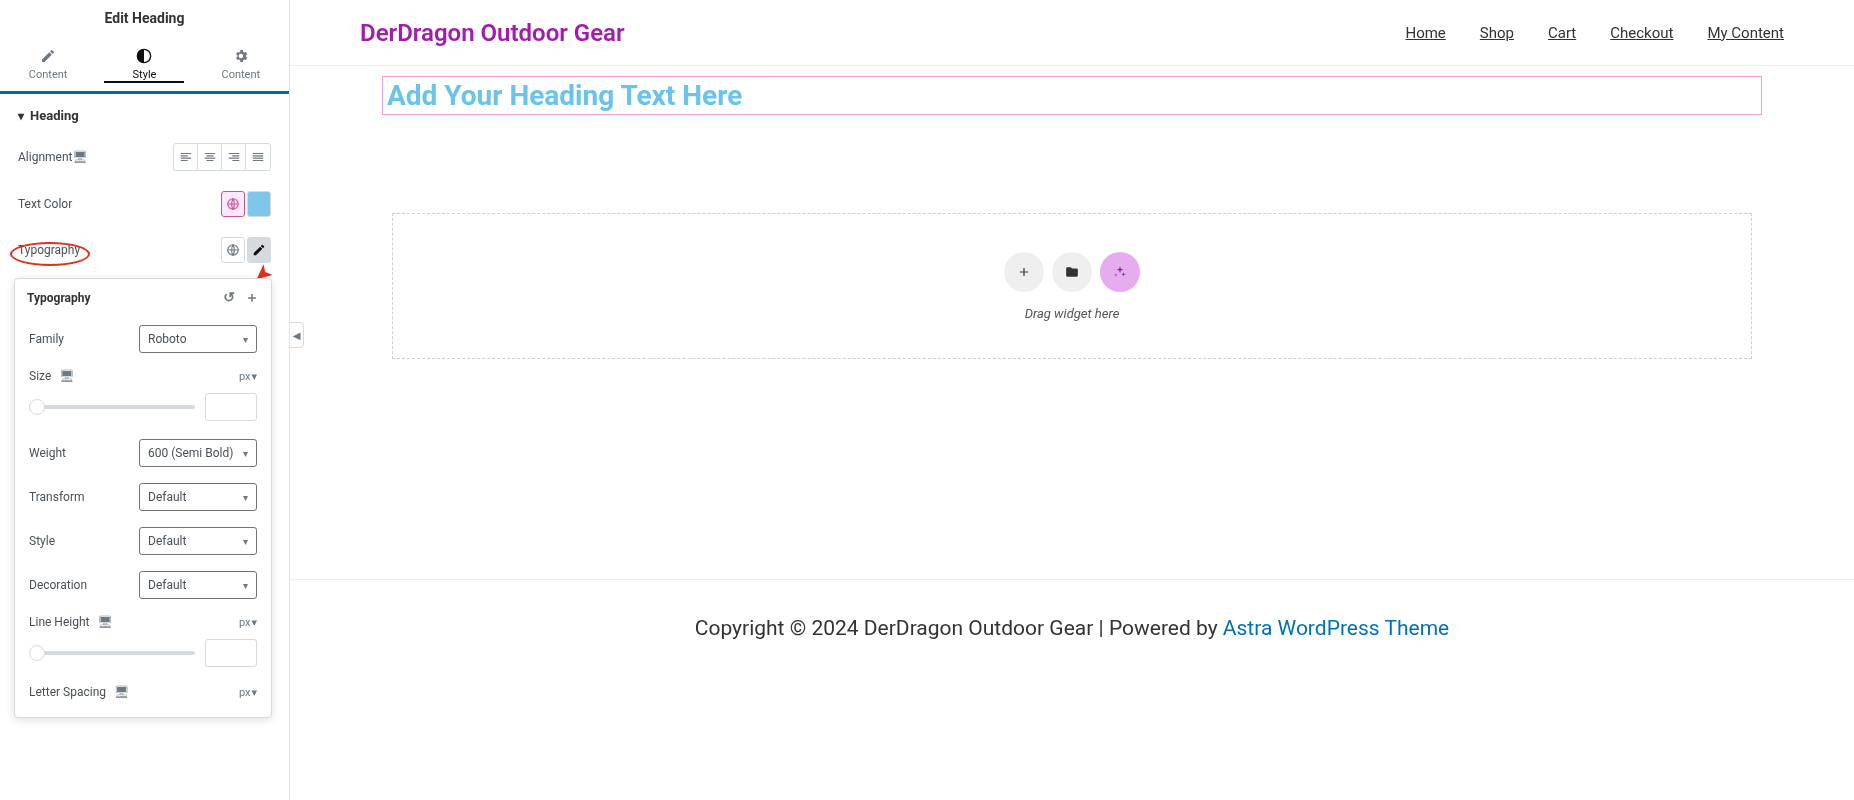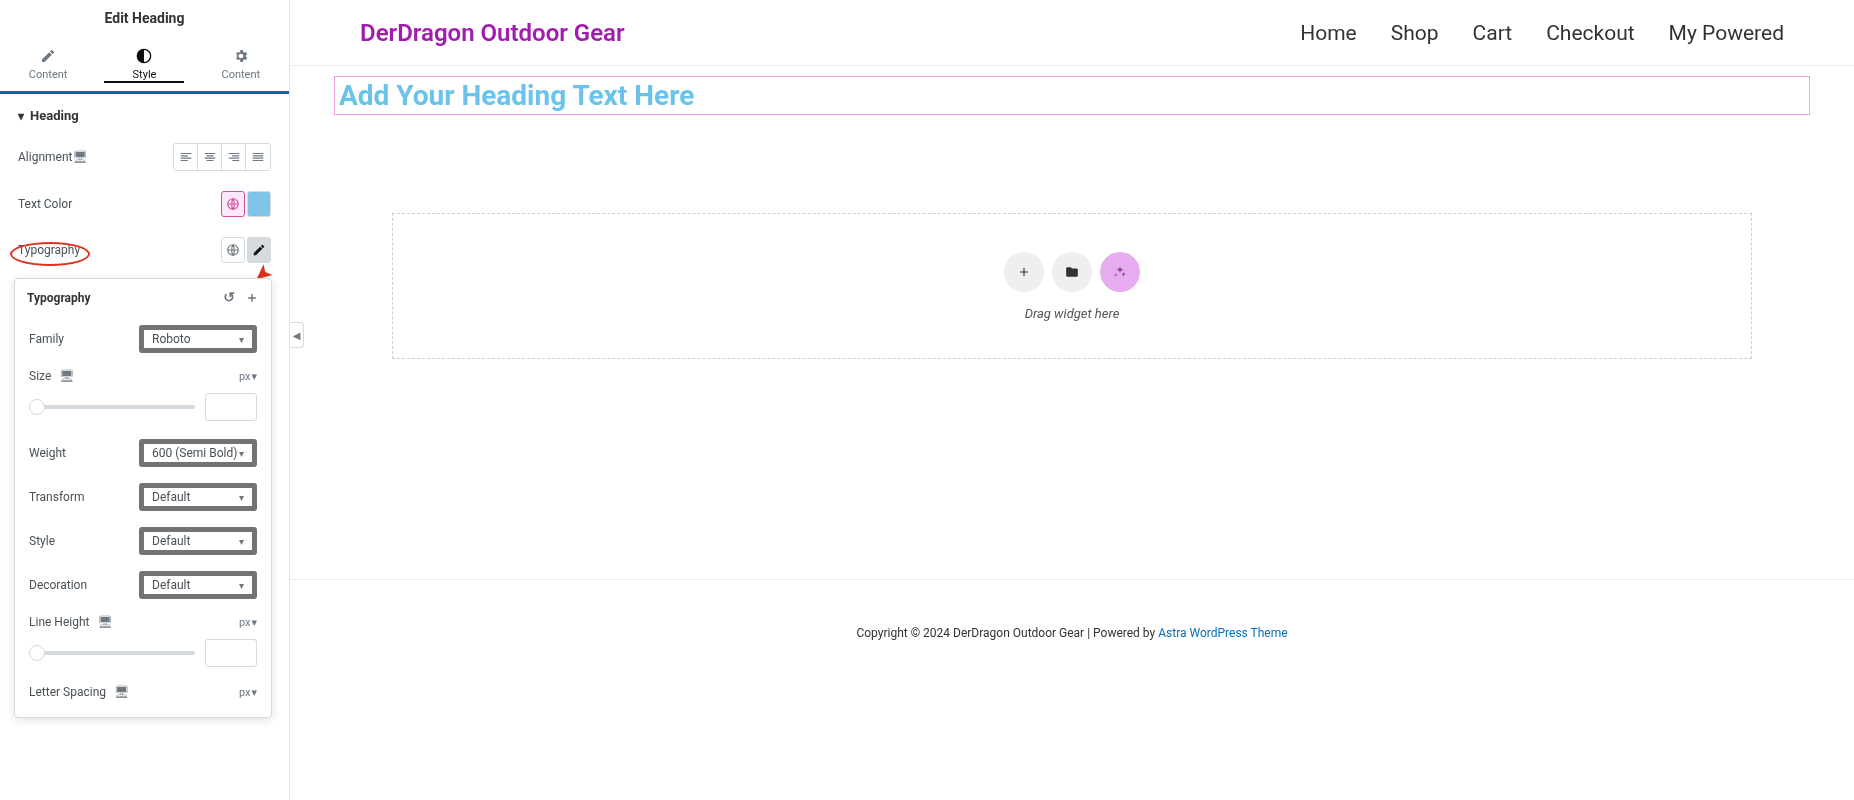--- a/index.html
+++ b/index.html
@@ -34,49 +34,49 @@
 .annot-circle { position: absolute; left: 10px; top: 242px; width: 80px; height: 24px; border: 2px solid #e0301e; border-radius: 50%; pointer-events: none; }
 .annot-arrow { position: absolute; left: 254px; top: 262px; pointer-events: none; color: #e0301e; font-size: 22px; transform: rotate(140deg); }
 
 
 .popover { position: absolute; left: 14px; top: 278px; width: 258px; background: #fff; border: 1px solid #d5dadf; border-radius: 4px; box-shadow: 0 2px 10px rgba(0,0,0,0.12); padding-bottom: 10px; z-index: 10; }
 .popover-header { display: flex; justify-content: space-between; align-items: center; padding: 10px 12px; font-size: 12px; font-weight: 700; }
 .popover-actions { display: flex; gap: 10px; color: #6d7882; }
 .popover-actions span { cursor: pointer; font-size: 14px; }
 .pop-row { display: flex; justify-content: space-between; align-items: center; padding: 8px 14px; font-size: 12px; color: #495157; }
 .pop-row .label { display: flex; align-items: flex-end; gap: 8px; }
-.pop-select { width: 118px; height: 28px; border: 5px solid #737373; border-radius: 3px; padding: 0 8px; font-size: 12px; color: #495157; background: #fff; position: relative; display: flex; align-items: center; justify-content: space-between; cursor: pointer; }
+.pop-select { width: 118px; height: 28px; border: 1px solid #737373; border-radius: 3px; padding: 0 8px; font-size: 12px; color: #495157; background: #fff; position: relative; display: flex; align-items: center; justify-content: space-between; cursor: pointer; }
 .pop-select .caret-down { font-size: 10px; color: #6d7882; }
 .unit { font-size: 11px; color: #6d7882; display: flex; align-items: center; gap: 1px; cursor: pointer; }
 .slider-row { padding: 2px 14px 10px; display: flex; align-items: center; gap: 10px; }
 .slider { flex: 1; position: relative; height: 4px; background: #d5dadf; border-radius: 2px; }
 .slider .thumb { position: absolute; left: 0; top: -6px; width: 16px; height: 16px; background: #fff; border: 1px solid #d5dadf; border-radius: 50%; cursor: pointer; }
 .slider-input { width: 52px; height: 28px; border: 1px solid #d5dadf; border-radius: 3px; }
 
 
 .collapse-handle { position: absolute; left: 290px; top: 322px; width: 14px; height: 26px; background: #fff; border: 1px solid #d5dadf; border-left: none; border-radius: 0 4px 4px 0; display: flex; align-items: center; justify-content: center; font-size: 10px; color: #6d7882; cursor: pointer; z-index: 5; }
 
 
 .canvas { position: absolute; left: 290px; top: 0; right: 0; bottom: 0; background: #fff; }
 .site-header { height: 66px; border-bottom: 1px solid #ededed; display: flex; align-items: center; justify-content: space-between; padding: 0 70px 0 70px; }
 .site-title { font-size: 24px; font-weight: 600; color: #a21caf; }
-.nav { display: flex; gap: 34px; font-size: 21px; color: #333; }
+.nav { display: flex; gap: 34px; font-size: 15px; color: #333; text-decoration: underline; }
 .nav a { color: #333; text-decoration: none; cursor: pointer; }
 
-.heading-block { margin: 10px 44px 0; border: 1px solid #e9a1e4; padding: 2px 4px; }
+.heading-block { margin: 10px 92px 0; border: 1px solid #e9a1e4; padding: 2px 4px; }
 .heading-text { font-size: 28px; font-weight: 700; color: #69c3ea; }
 
 .dropzone { margin: 98px 102px 0; border: 1px dashed #cfcfcf; height: 146px; display: flex; flex-direction: column; align-items: center; justify-content: center; gap: 14px; color: #6d7882; }
 .dropzone-icons { display: flex; gap: 8px; }
 .round { width: 40px; height: 40px; border-radius: 50%; background: #efefef; display: flex; align-items: center; justify-content: center; cursor: pointer; font-size: 16px; color: #333; }
 .round.ai { background: #e7acf0; color: #7a3c93; }
 .dropzone-hint { font-size: 13px; font-style: italic; color: #555; }
 
 .footer-sep { position: absolute; bottom: 220px; left: 0; right: 0; border-top: 1px solid #ededed; }
-.footer { position: absolute; bottom: 160px; left: 0; right: 0; text-align: center; font-size: 12px; color: #333; }
+.footer { position: absolute; bottom: 160px; left: 0; right: 0; text-align: center; font-size: 21px; color: #333; }
 .footer a { color: #0170b9; text-decoration: none; cursor: pointer; }
 
 .device-icon { font-size: 12px; color: #6d7882; }
 
 
 .i { width: 14px; height: 14px; display: inline-block; }
 </style>
 </head>
 <body>
 
@@ -272,21 +272,21 @@
 <div class="collapse-handle">◀</div>
 
 <div class="canvas">
   <div class="site-header">
     <div class="site-title">DerDragon Outdoor Gear</div>
     <div class="nav">
       <a>Home</a>
       <a>Shop</a>
       <a>Cart</a>
       <a>Checkout</a>
-      <a>My Powered</a>
+      <a>My Content</a>
     </div>
   </div>
 
   <div class="heading-block">
     <div class="heading-text">Add Your Heading Text Here</div>
   </div>
 
   <div class="dropzone">
     <div class="dropzone-icons">
       <div class="round">

